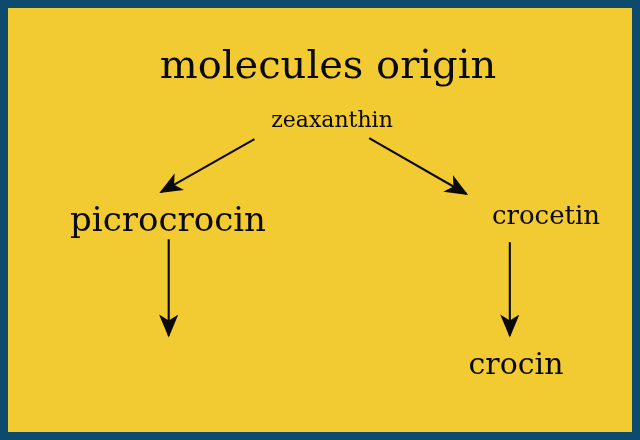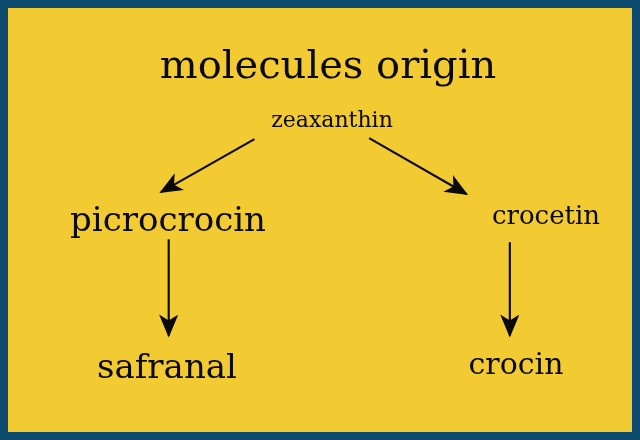--- a/index.html
+++ b/index.html
@@ -72,21 +72,20 @@
 <div class="stage">
 
   <div class="label title">molecules origin</div>
 
   <div class="label node-zeaxanthin">zeaxanthin</div>
 
   <div class="label node-picrocrocin">picrocrocin</div>
 
   <div class="label node-crocetin">crocetin</div>
 
-  <div class="label node-safranal">safranal</div>
 
   <div class="label node-crocin">crocin</div>
 
   <svg class="arrows" width="640" height="440" viewBox="0 0 640 440" xmlns="http://www.w3.org/2000/svg">
     <defs>
       <marker id="arrowhead" viewBox="0 0 12 10" refX="11" refY="5" markerWidth="24" markerHeight="20" markerUnits="userSpaceOnUse" orient="auto">
         <path d="M0,0 L12,5 L0,10 L3.2,5 Z" fill="#0a0a0a"></path>
       </marker>
     </defs>
 

